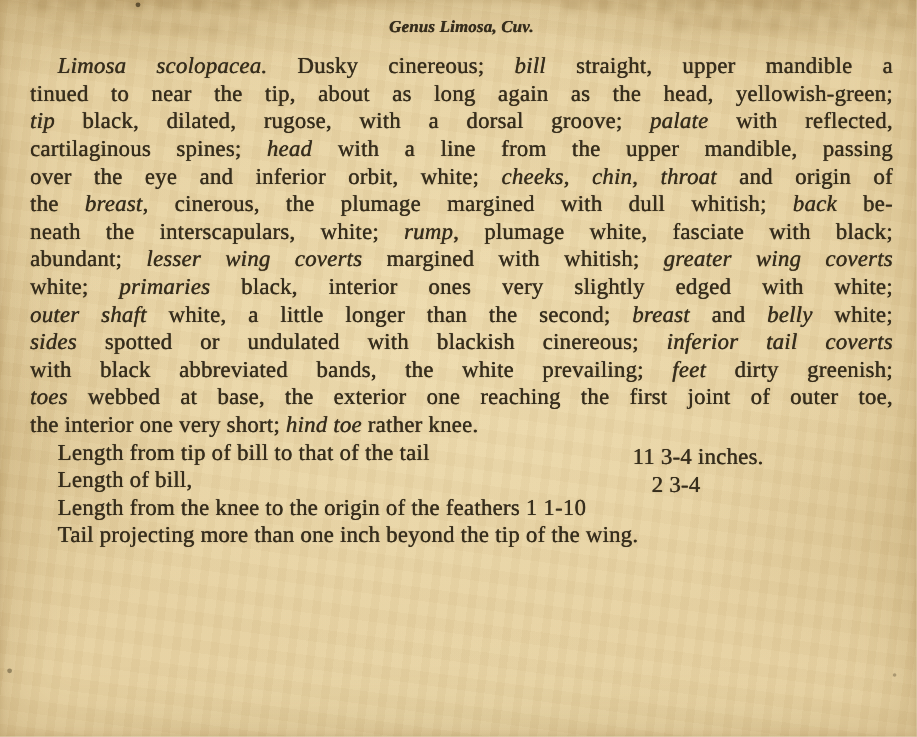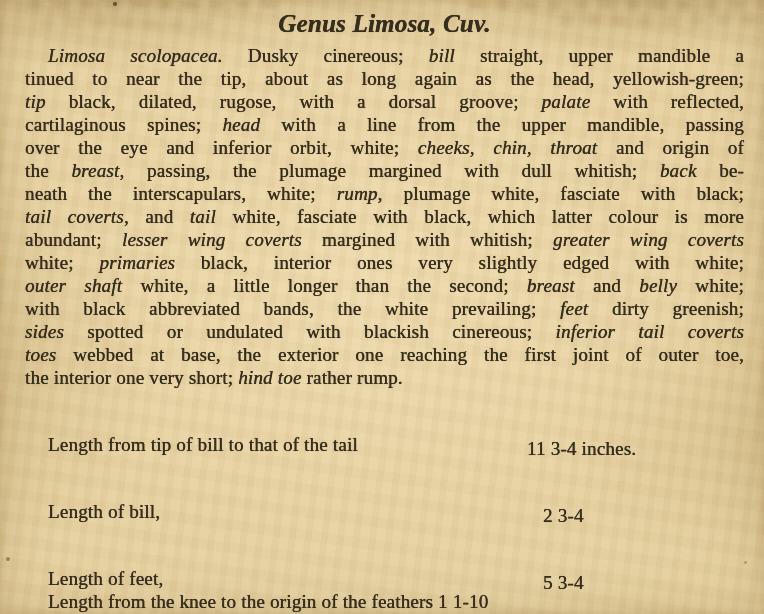--- a/index.html
+++ b/index.html
@@ -58,41 +58,40 @@
     top: 12px;
     width: 719px;
     font-size: 19px;
     line-height: 23px;
     letter-spacing: 0.2px;
     text-shadow: 0.3px 0 0 rgba(54,45,28,0.85), 0 0 0.8px rgba(54,45,28,0.5);
   }
   .title {
     margin: 0 0 9px 0;
     text-align: center;
-    font-size: 25px;
+    font-size: 14px;
     font-weight: bold;
     font-style: italic;
     line-height: 23px;
   }
   .tline {
     height: 23px;
     overflow: visible;
     white-space: pre-wrap;
   }
   .tline.just {
     text-align: justify;
     text-align-last: justify;
   }
   .tline.indent { padding-left: 23px; }
   .tline.indent.just { text-indent: 0; }
   .mrow {
     position: relative;
     height: 23px;
     padding-left: 23px;
-    margin-top: 44px;
   }
   .mvalue {
     position: absolute;
     left: 502px;
     top: 4px;
     text-align: right;
   }
   .mrow.r2 .mvalue, .mrow.r3 .mvalue { left: 518px; }
   .closing { margin-top: 2px; }
 </style>
@@ -111,36 +110,34 @@
 
   <div class="content">
     <h1 class="title">Genus Limosa, Cuv.</h1>
 
     <div>
         <div class="tline indent just"><i>Limosa scolopacea.</i><span> Dusky cinereous; </span><i>bill</i><span> straight, upper mandible a</span></div>
         <div class="tline just"><span>tinued to near the tip, about as long again as the head, yellowish-green;</span></div>
         <div class="tline just"><i>tip</i><span> black, dilated, rugose, with a dorsal groove; </span><i>palate</i><span> with reflected,</span></div>
         <div class="tline just"><span>cartilaginous spines; </span><i>head</i><span> with a line from the upper mandible, passing</span></div>
         <div class="tline just"><span>over the eye and inferior orbit, white; </span><i>cheeks, chin, throat</i><span> and origin of</span></div>
-        <div class="tline just"><span>the </span><i>breast</i><span>, passing, the plumage margined with dull whitish; </span><i>back</i><span> be-</span></div>
+        <div class="tline just"><span>the </span><i>breast</i><span>, cinerous, the plumage margined with dull whitish; </span><i>back</i><span> be-</span></div>
         <div class="tline just"><span>neath the interscapulars, white; </span><i>rump</i><span>, plumage white, fasciate with black;</span></div>
-        <div class="tline just"><i>tail coverts</i><span>, and </span><i>tail</i><span> white, fasciate with black, which latter colour is more</span></div>
         <div class="tline just"><span>abundant; </span><i>lesser wing coverts</i><span> margined with whitish; </span><i>greater wing coverts</i></div>
         <div class="tline just"><span>white; </span><i>primaries</i><span> black, interior ones very slightly edged with white;</span></div>
         <div class="tline just"><i>outer shaft</i><span> white, a little longer than the second; </span><i>breast</i><span> and </span><i>belly</i><span> white;</span></div>
+        <div class="tline just"><i>sides</i><span> spotted or undulated with blackish cinereous; </span><i>inferior tail coverts</i></div>
         <div class="tline just"><span>with black abbreviated bands, the white prevailing; </span><i>feet</i><span> dirty greenish;</span></div>
-        <div class="tline just"><i>sides</i><span> spotted or undulated with blackish cinereous; </span><i>inferior tail coverts</i></div>
         <div class="tline just"><i>toes</i><span> webbed at base, the exterior one reaching the first joint of outer toe,</span></div>
-        <div class="tline"><span>the interior one very short; </span><i>hind toe</i><span> rather rump.</span></div>
+        <div class="tline"><span>the interior one very short; </span><i>hind toe</i><span> rather knee.</span></div>
       </div>
 
     <div>
         <div class="mrow r1"><span class="mlabel">Length from tip of bill to that of the tail</span><span class="mvalue">11 3-4 inches.</span></div>
         <div class="mrow r2"><span class="mlabel">Length of bill,</span><span class="mvalue">2 3-4</span></div>
-        <div class="mrow r3"><span class="mlabel">Length of feet,</span><span class="mvalue">5 3-4</span></div>
       </div>
 
     <div>
         <div class="tline indent">Length from the knee to the origin of the feathers 1 1-10</div>
         <div class="tline indent">Tail projecting more than one inch beyond the tip of the wing.</div>
       </div>
 
   </div>
 </div>
 

